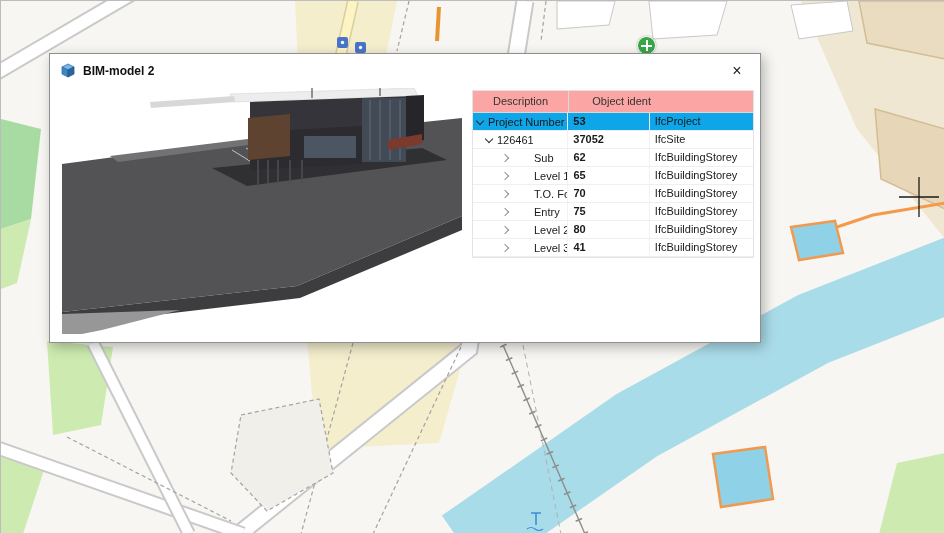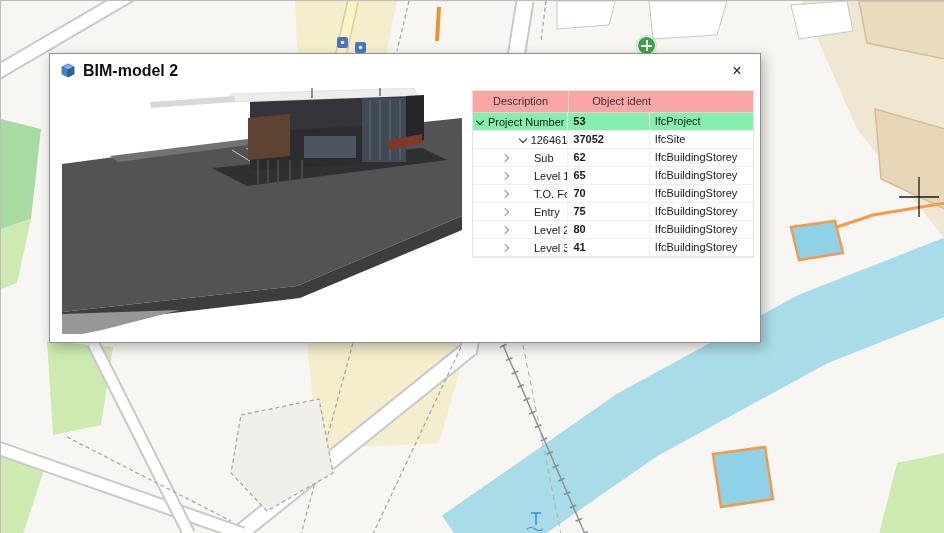--- a/index.html
+++ b/index.html
@@ -12,38 +12,38 @@
               background:#35a845;border:1.5px solid #ffffff;box-shadow:0 0 2px rgba(0,0,0,.35);}
   .plus-badge::before,.plus-badge::after{content:"";position:absolute;background:#fff;}
   .plus-badge::before{left:7.5px;top:3px;width:2.4px;height:11px;}
   .plus-badge::after{left:3px;top:7.5px;width:11px;height:2.4px;}
 
   
   .dialog{position:absolute;left:48px;top:52px;width:710px;height:288px;background:#ffffff;
           border:1px solid #8f8f8f;box-shadow:3px 4px 12px rgba(0,0,0,.28);}
   .titlebar{height:33px;display:flex;align-items:center;padding:0 10px;gap:7px;}
   .app-icon{width:16px;height:16px;flex:0 0 16px;}
-  .title{font-size:16px;font-weight:600;color:#111;}
+  .title{font-size:12px;font-weight:600;color:#111;}
   .close-btn{margin-left:auto;width:26px;text-align:center;font-size:16px;line-height:26px;color:#222;cursor:default;}
   .viewport{position:absolute;left:12px;top:34px;width:400px;height:246px;background:#fff;}
 
   
   .gridtable{position:absolute;left:422px;top:36px;width:282px;font-size:11px;color:#1a1a1a;
              border:1px solid #e3e3e3;box-sizing:border-box;background:#fff;}
   .hrow{display:flex;height:21px;line-height:21px;background:#fca5a5;border-bottom:1px solid #d9d9d9;}
   .hc{box-sizing:border-box;text-align:center;color:#333;border-right:1px solid #d9d9d9;overflow:hidden;white-space:nowrap;}
   .hc:last-child{border-right:none;}
   .row{display:flex;height:17px;line-height:16px;border-bottom:1px solid #efefef;}
-  .row[data-selected="true"]{background:#86efac;}
+  .row[data-selected="true"]{background:#0ea5e9;}
   .cell{box-sizing:border-box;overflow:hidden;white-space:nowrap;border-right:1px solid #f2f2f2;}
   .c-desc{width:96px;display:flex;align-items:center;}
   .c-ident{width:82px;padding-left:5px;font-weight:bold;}
   .c-class{width:104px;padding-left:5px;border-right:none;}
   .hc-desc{width:96px;} .hc-ident{width:82px;text-align:right;} .hc-class{width:104px;}
-  .ind0{padding-left:2px;} .ind1{padding-left:11px;justify-content:flex-end;} .ind2{padding-left:20px;} .ind3{padding-left:28px;gap:20px;}
+  .ind0{padding-left:2px;} .ind1{padding-left:11px;} .ind2{padding-left:20px;} .ind3{padding-left:28px;gap:20px;}
   .chev{position:relative;width:10px;height:10px;flex:0 0 10px;margin-right:3px;}
   .chev[data-state="expanded"]::before{content:"";position:absolute;left:2px;top:1px;width:5px;height:5px;
       border-right:1.4px solid #2b2b2b;border-bottom:1.4px solid #2b2b2b;transform:rotate(45deg);}
   .chev[data-state="collapsed"]::before{content:"";position:absolute;left:1px;top:2px;width:5px;height:5px;
       border-right:1.4px solid #909090;border-bottom:1.4px solid #909090;transform:rotate(-45deg);}
 </style>
 </head>
 <body>
 
 <div class="stage">

